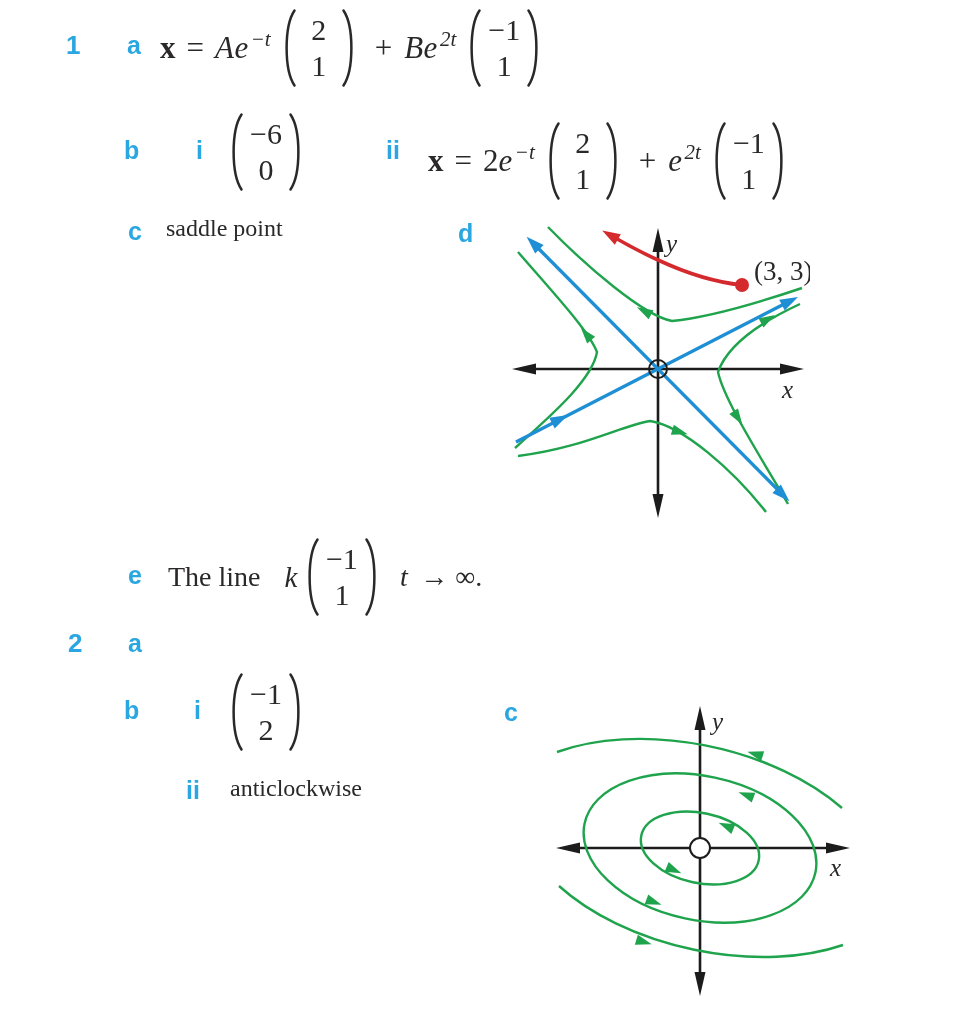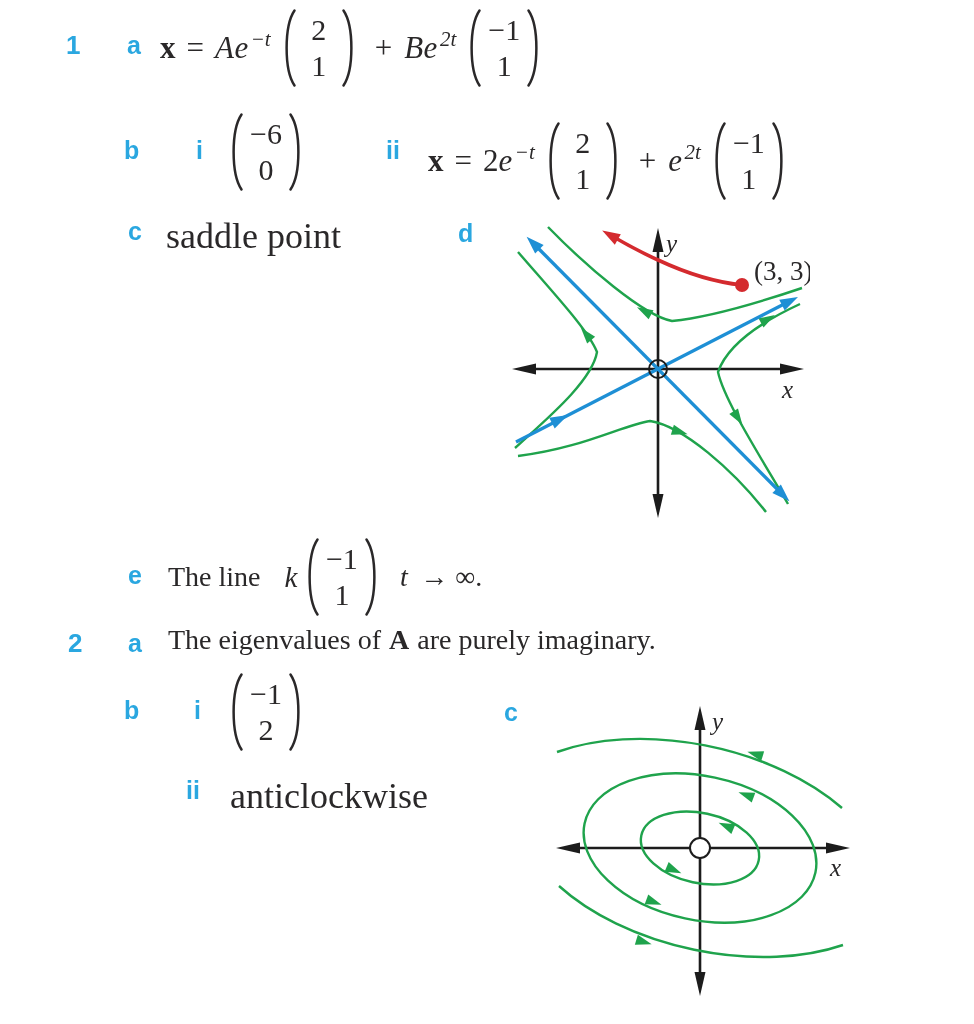--- a/index.html
+++ b/index.html
@@ -14,21 +14,21 @@
   .mn { font-style:normal; }
   .mb { font-weight:bold; font-style:normal; }
   .mo { margin:0 11px; font-style:normal; }
   .mo2 { margin:0 12px; font-style:normal; }
   .tg { white-space:nowrap; }
   sup.exp { font-size:21px; font-style:italic; vertical-align:12px; line-height:0;
             margin-left:2px; margin-right:4px; }
   .vec { display:flex; align-items:center; margin:0 6px; }
   .vec .col { display:flex; flex-direction:column; align-items:center; justify-content:center;
               font-size:30px; line-height:36px; font-style:normal; padding:0 6px; min-width:32px; }
-  .body-text { position:absolute; font-size:36px; }
+  .body-text { position:absolute; font-size:24px; }
   svg text { font-family:"Liberation Serif",serif; }
   svg .axlab { font-style:italic; font-size:25px; fill:#2a2829; }
 </style>
 </head>
 <body>
 
 <div id="page">
 
   <span class="qnum" style="left:66px;top:32px">1</span>
   <span class="part" style="left:127px;top:33px">a</span>
@@ -196,25 +196,20 @@
       <svg width="16" height="80" viewBox="0 0 16 80">
           <path d="M 2.5 2.5 C 13 18 13 62 2.5 77.5" stroke="#2a2829" stroke-width="2.5" fill="none" stroke-linecap="round"></path>
         </svg>
     </span>
     <span class="mi" style="margin-left:14px">t</span>
     <span style="margin-left:12px">→ ∞.</span>
   </div>
 
   <span class="qnum" style="left:68px;top:630px">2</span>
   <span class="part" style="left:128px;top:631px">a</span>
-  <div class="row" style="left:168px;top:624px;font-size:28px">
-    <span>The eigenvalues of</span>
-    <span class="mb" style="margin:0 8px">A</span>
-    <span>are purely imaginary.</span>
-  </div>
 
   <span class="part" style="left:124px;top:698px">b</span>
   <span class="part" style="left:194px;top:698px">i</span>
   <div class="row math" style="left:222px;top:672px">
     <span class="vec">
       <svg width="16" height="80" viewBox="0 0 16 80">
           <path d="M 13.5 2.5 C 3 18 3 62 13.5 77.5" stroke="#2a2829" stroke-width="2.5" fill="none" stroke-linecap="round"></path>
         </svg>
       <span class="col">
           <span>−1</span>

